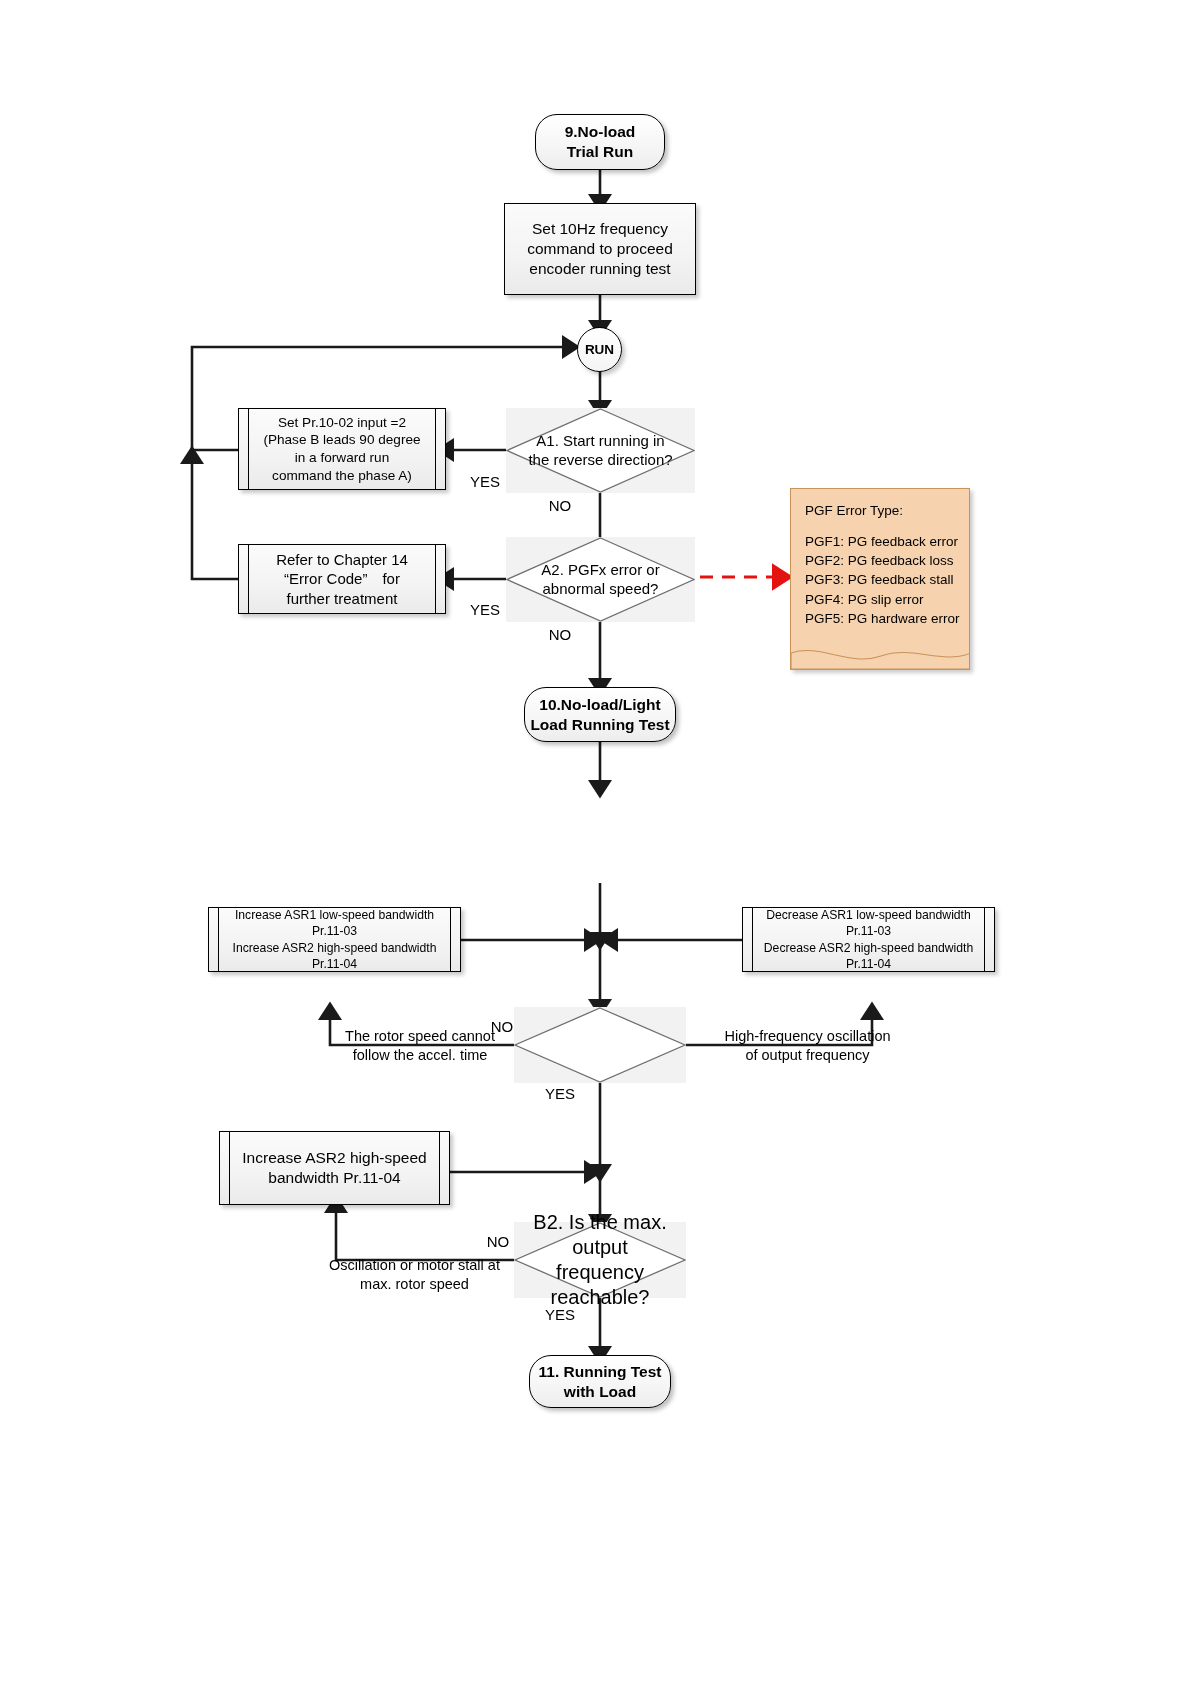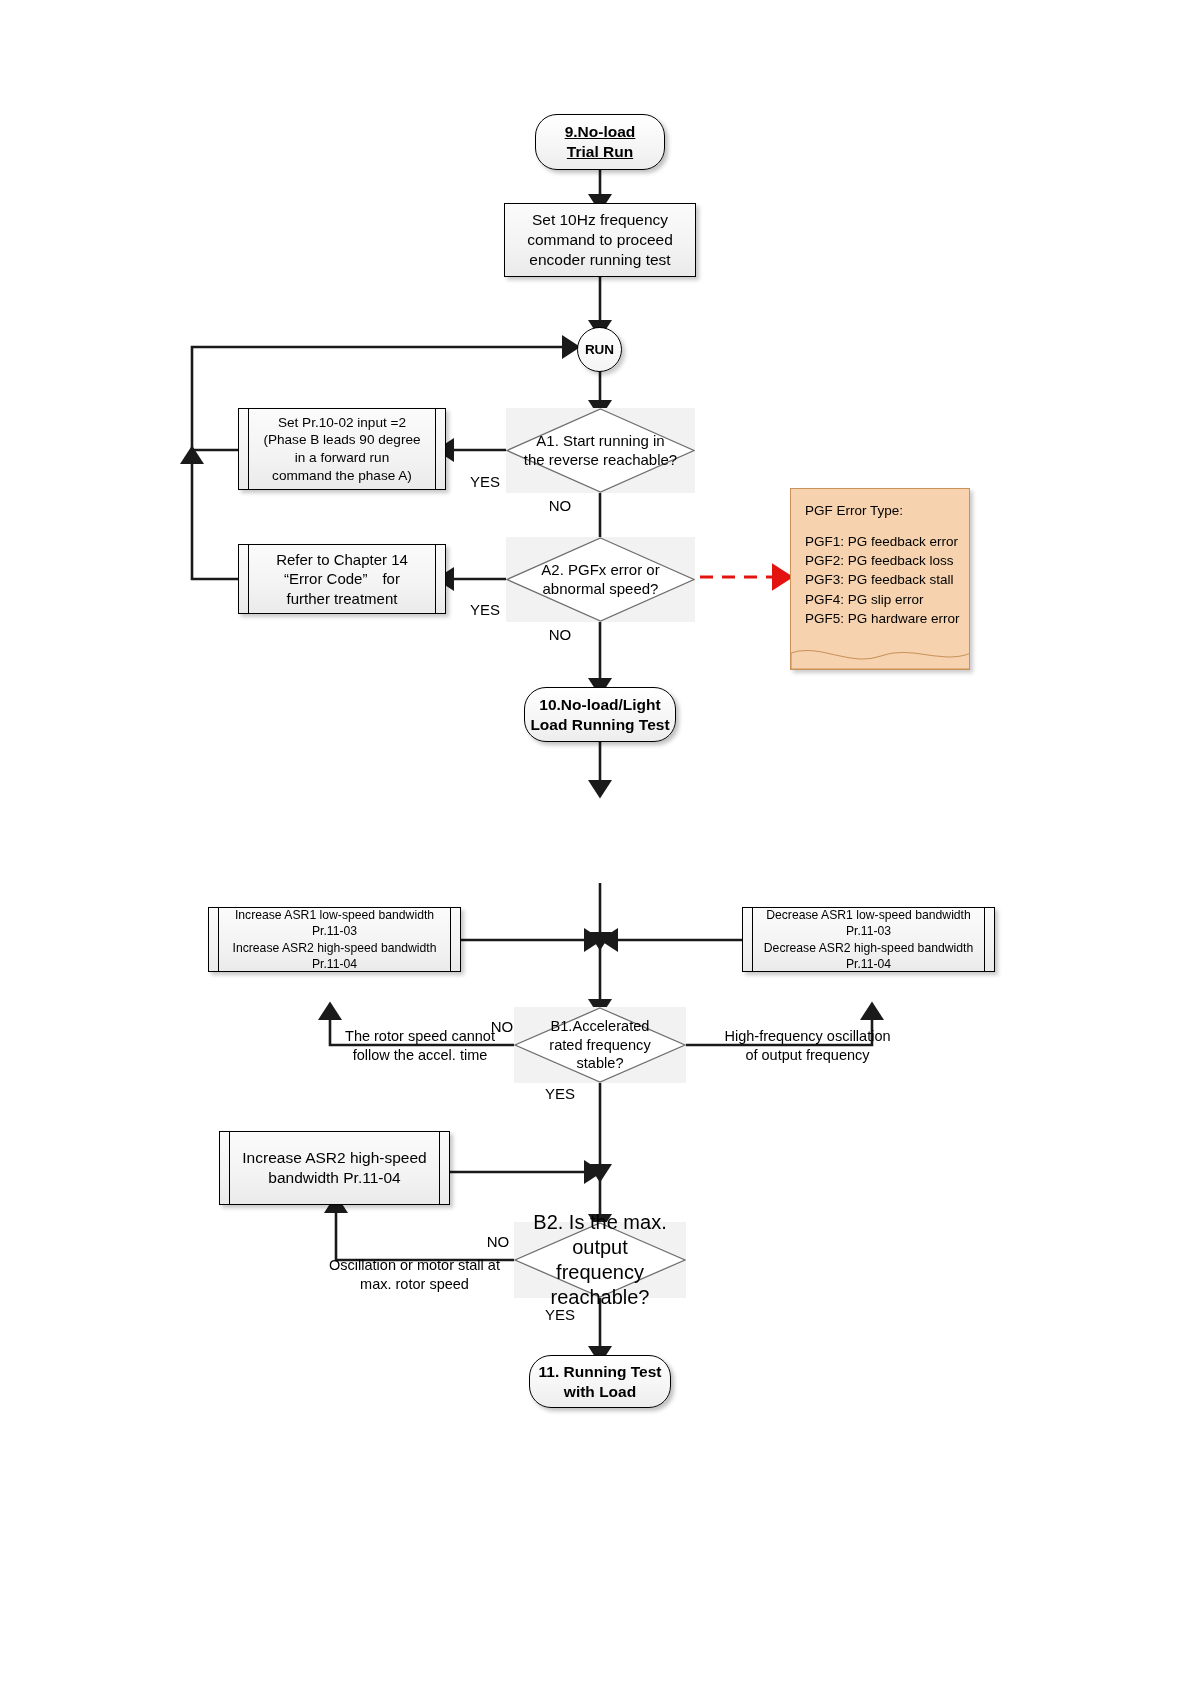--- a/index.html
+++ b/index.html
@@ -186,41 +186,41 @@
       <path d="M685,1045 L872,1045 L872,1012"></path>
 
       <path d="M515,1260 L336,1260 L336,1205"></path>
     </g>
 
     <g stroke="#e3140f" stroke-width="3.2" fill="none" stroke-dasharray="13,9" marker-end="url(#arrowRed)">
       <path d="M700,577 L780,577"></path>
     </g>
   </svg>
 
-  <div class="node terminator" style="left:535px; top:114px; width:130px; height:56px;text-decoration:underline;">
+  <div class="node terminator" style="left:535px; top:114px; width:130px; height:56px;">
     <span style="white-space:pre-line;">9.No-load
 Trial Run</span>
   </div>
 
-  <div class="node process" style="left:504px; top:203px; width:192px; height:74px;">
+  <div class="node process" style="left:504px; top:203px; width:192px; height:92px;">
     <span style="white-space:pre-line;">Set 10Hz frequency
 command to proceed
 encoder running test</span>
   </div>
 
   <div class="node connector" style="left:577px; top:327px; width:45px; height:45px;">
     <span>RUN</span>
   </div>
 
   <div class="decision" style="left:506px; top:408px; width:189px; height:85px;">
     <svg width="189" height="85" viewBox="0 0 189 85" xmlns="http://www.w3.org/2000/svg">
       <polygon points="94.5,1 188,42.5 94.5,84 1,42.5" fill="#ffffff" stroke="#6e6e6e" stroke-width="1.3"></polygon>
     </svg>
     <div class="dtext" style="white-space:pre-line;">A1. Start running in
-the reverse reachable?</div>
+the reverse direction?</div>
   </div>
 
   <div class="predef" style="left:238px; top:408px; width:208px; height:82px;">
     <div class="inner" style="white-space:pre-line; font-size:13.6px;">Set Pr.10-02 input =2
 (Phase B leads 90 degree
 in a forward run
 command the phase A)</div>
   </div>
 
   <div class="decision" style="left:506px; top:537px; width:189px; height:85px;">
@@ -269,23 +269,20 @@
     <div class="inner" style="white-space:pre-line;">Decrease ASR1 low-speed bandwidth
 Pr.11-03
 Decrease ASR2 high-speed bandwidth
 Pr.11-04</div>
   </div>
 
   <div class="decision" style="left:514px; top:1007px; width:172px; height:76px;">
     <svg width="172" height="76" viewBox="0 0 172 76" xmlns="http://www.w3.org/2000/svg">
       <polygon points="86,1 171,38 86,75 1,38" fill="#ffffff" stroke="#6e6e6e" stroke-width="1.3"></polygon>
     </svg>
-    <div class="dtext" style="white-space:pre-line; font-size:14.6px;">B1.Accelerated
-rated frequency
-stable?</div>
   </div>
 
   <div class="predef" style="left:219px; top:1131px; width:231px; height:74px;">
     <div class="inner" style="white-space:pre-line; font-size:15.5px;text-align:center;">Increase ASR2 high-speed
 bandwidth Pr.11-04</div>
   </div>
 
   <div class="decision" style="left:514px; top:1222px; width:172px; height:76px;">
     <svg width="172" height="76" viewBox="0 0 172 76" xmlns="http://www.w3.org/2000/svg">
       <polygon points="86,1 171,38 86,75 1,38" fill="#ffffff" stroke="#6e6e6e" stroke-width="1.3"></polygon>

